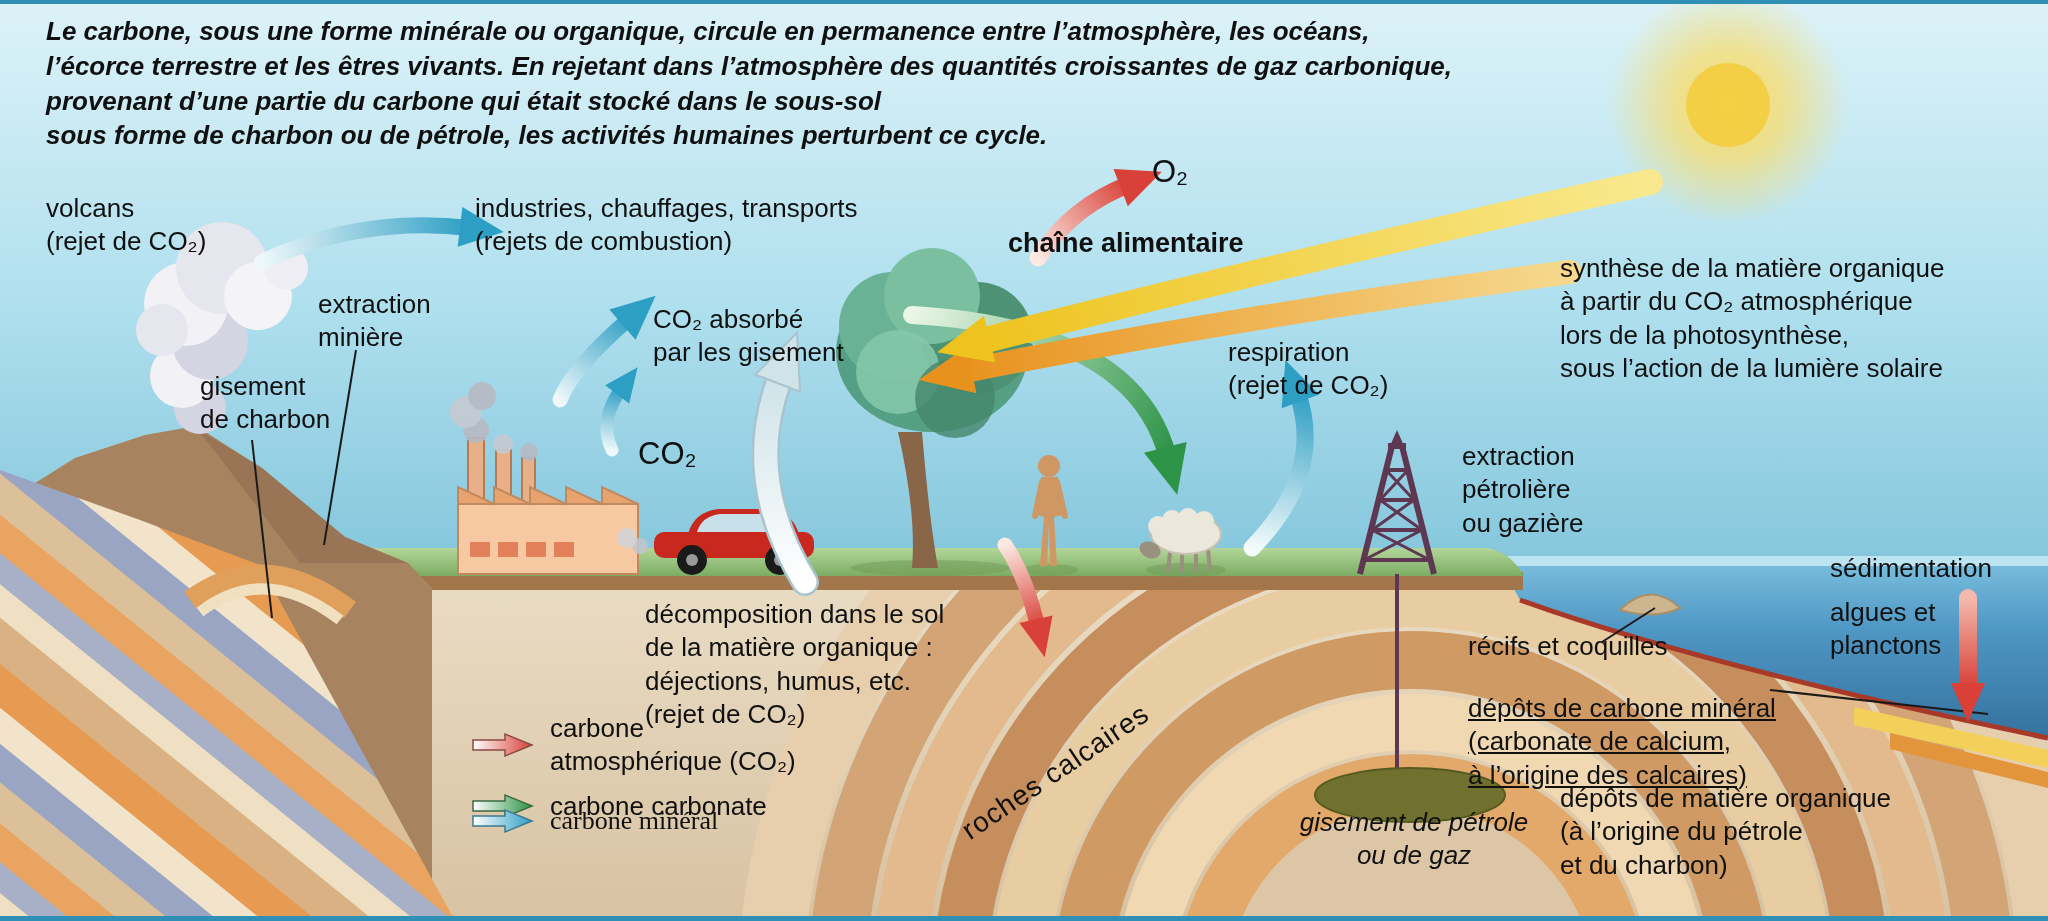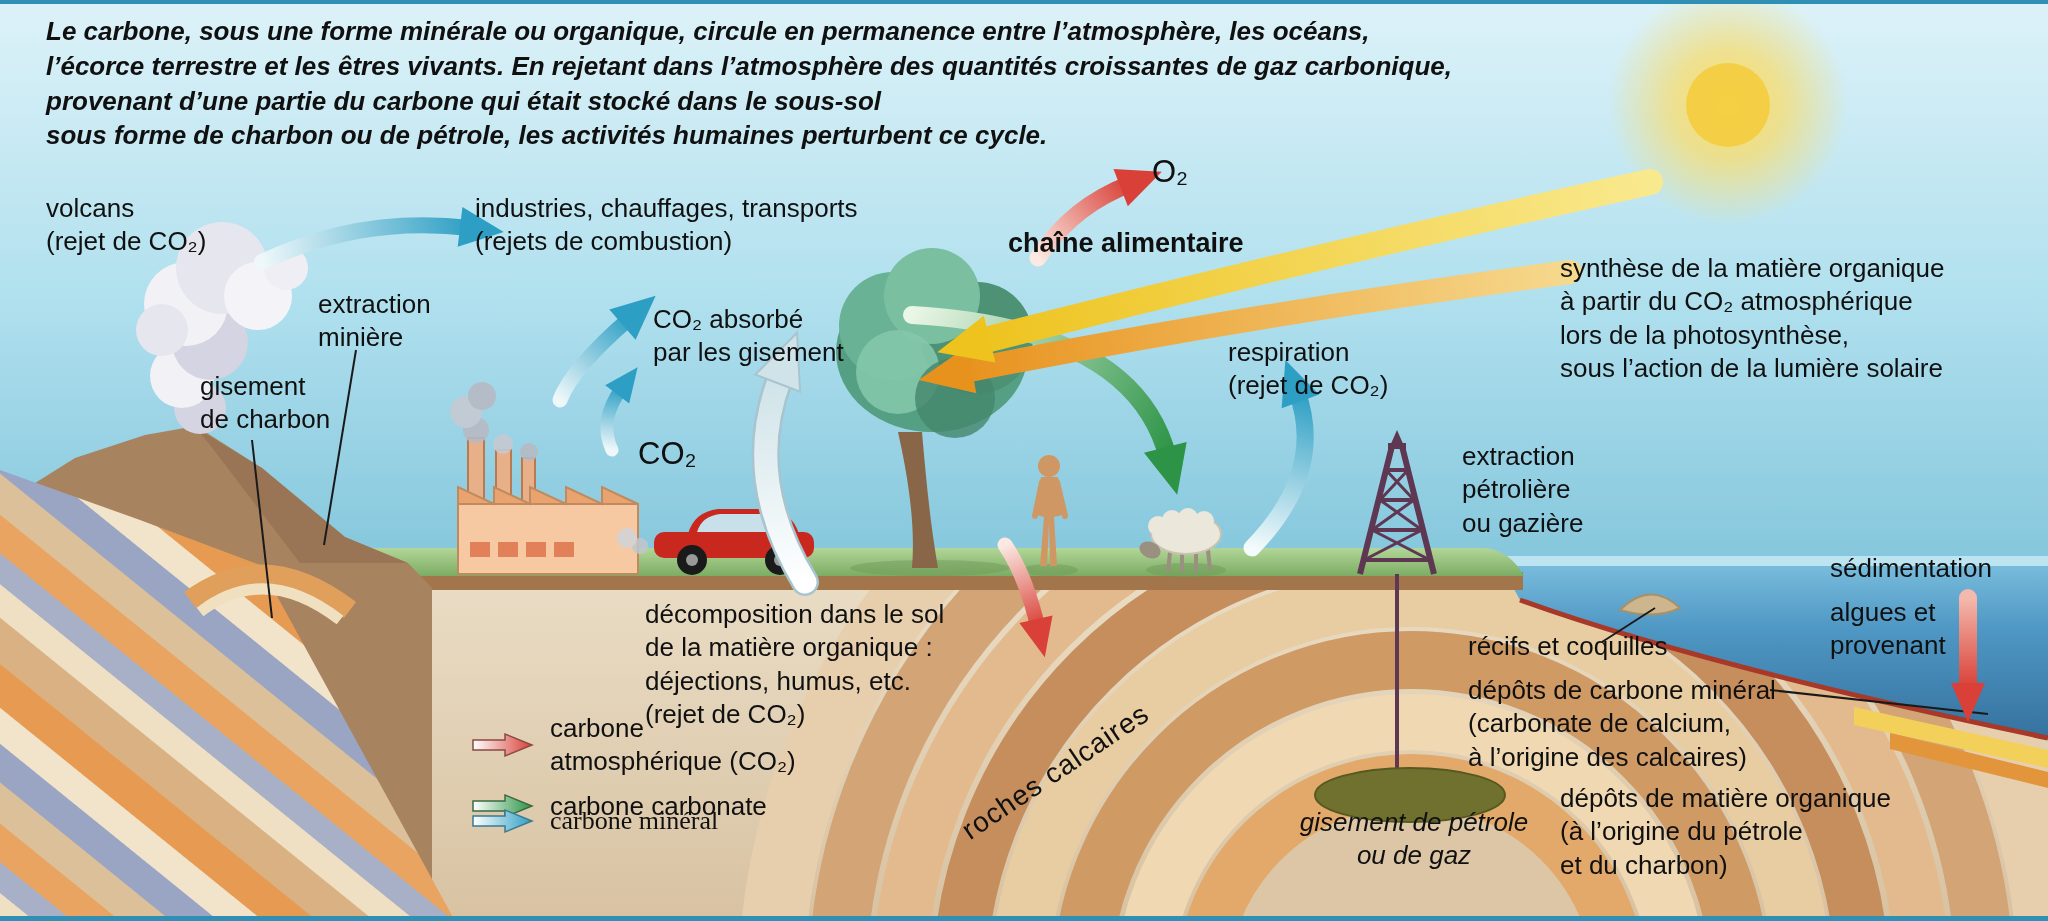--- a/index.html
+++ b/index.html
@@ -327,23 +327,23 @@
 (rejet de CO₂)</div>
 <div class="lbl right" style="left:1560px;top:252px;width:442px;">synthèse de la matière organique
 à partir du CO₂ atmosphérique
 lors de la photosynthèse,
 sous l’action de la lumière solaire</div>
 <div class="lbl" style="left:1462px;top:440px;">extraction
 pétrolière
 ou gazière</div>
 <div class="lbl" style="left:1830px;top:552px;">sédimentation</div>
 <div class="lbl" style="left:1830px;top:596px;">algues et
-provenant</div>
+planctons</div>
 <div class="lbl" style="left:1468px;top:630px;">récifs et coquilles</div>
-<div class="lbl" style="left:1468px;top:674px;">dépôts de carbone minéral
+<div class="lbl" style="left:1468px;top:692px;text-decoration:underline;">dépôts de carbone minéral
 (carbonate de calcium,
 à l’origine des calcaires)</div>
 <div class="lbl right" style="left:1560px;top:782px;width:452px;">dépôts de matière organique
 (à l’origine du pétrole
 et du charbon)</div>
 <div class="lbl" style="left:645px;top:598px;">décomposition dans le sol
 de la matière organique :
 déjections, humus, etc.
 (rejet de CO₂)</div>
 <div class="lbl rot" style="left:955px;top:818px;">roches calcaires</div>

